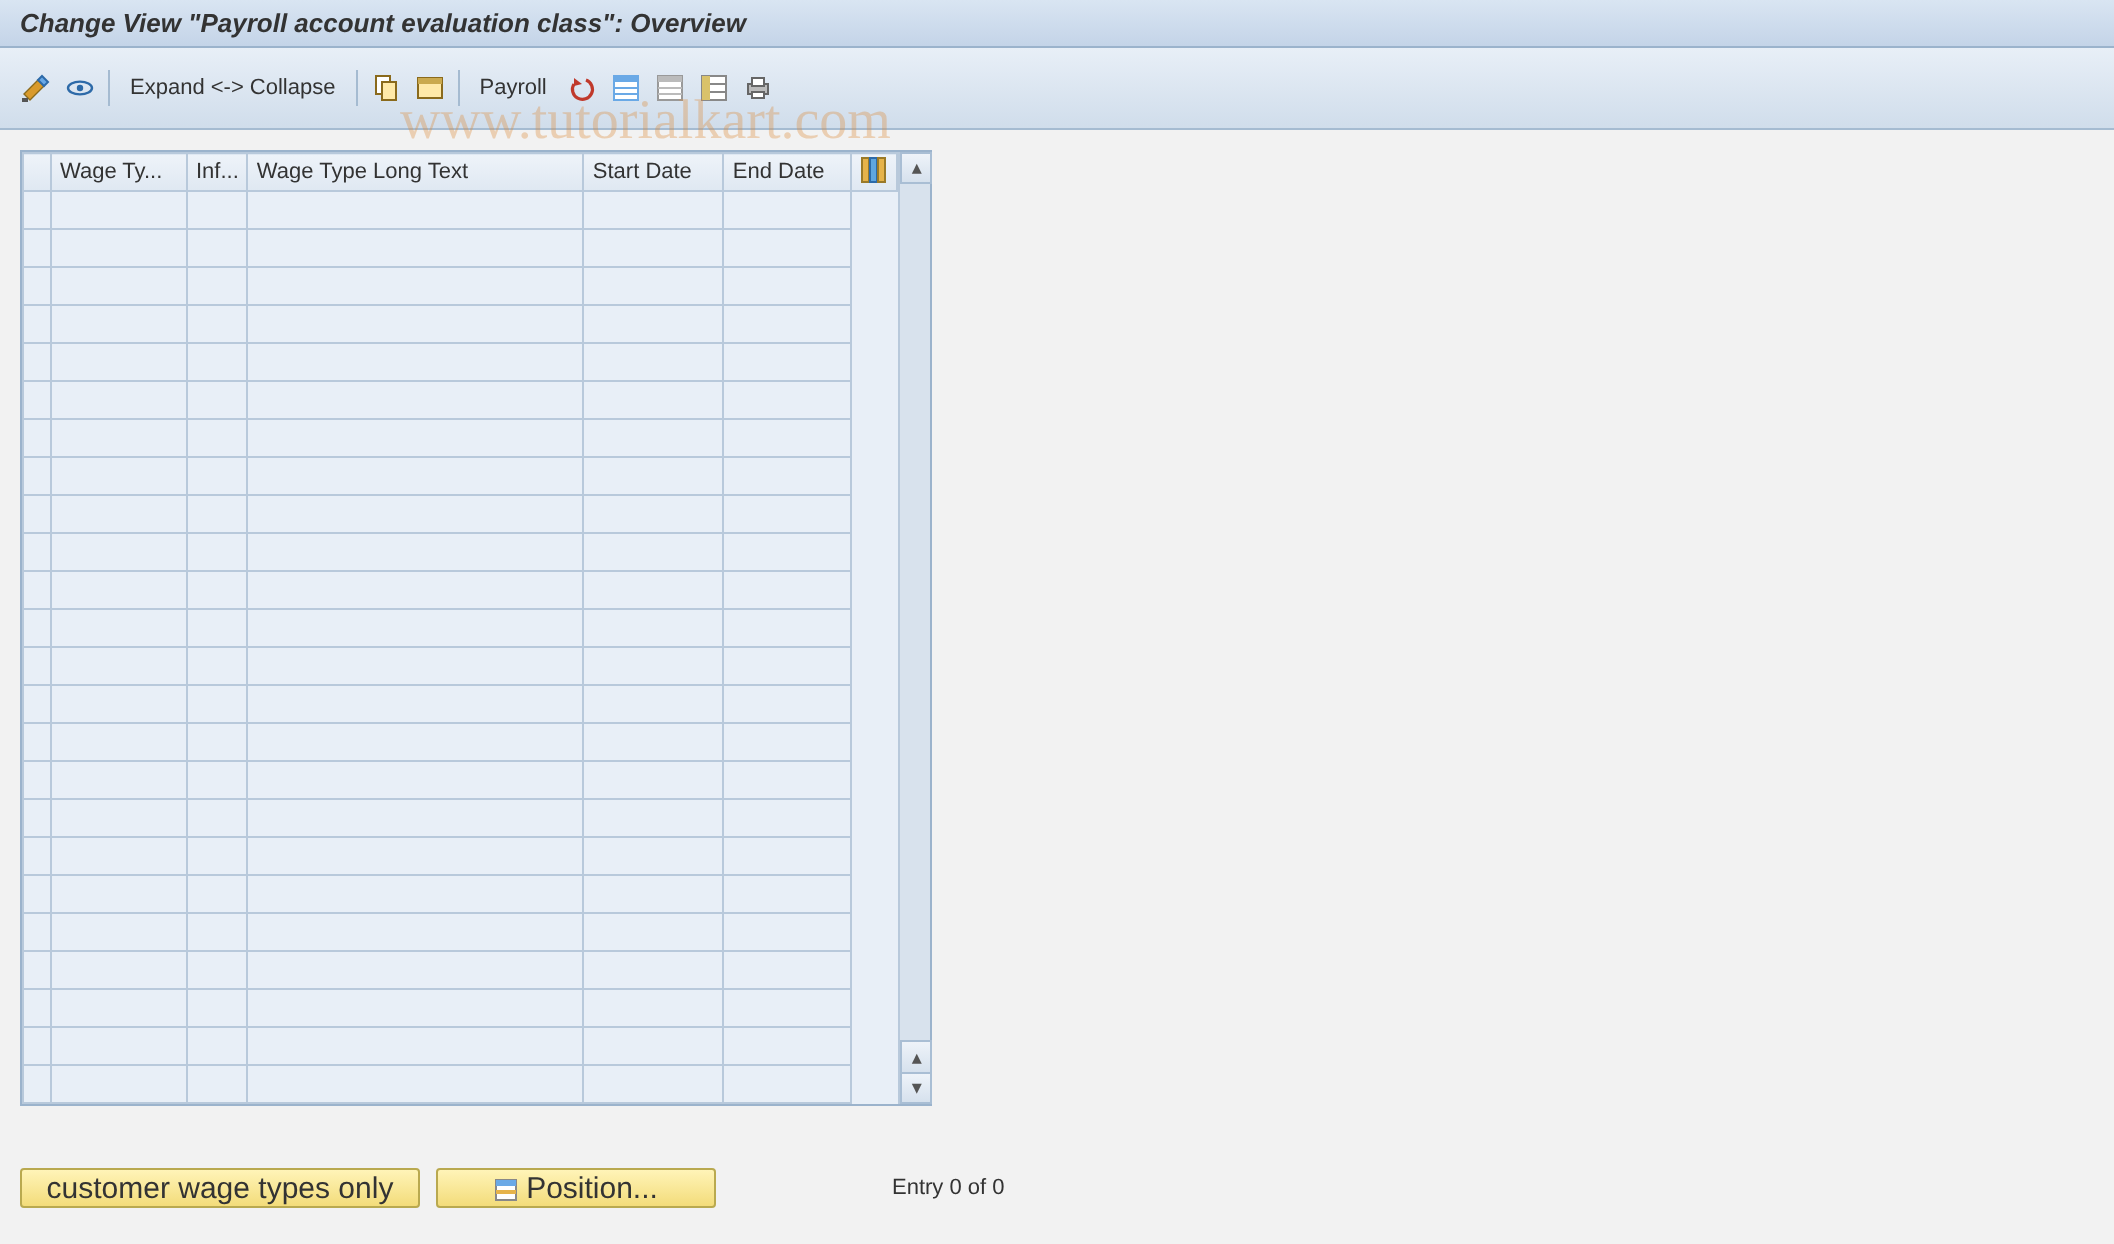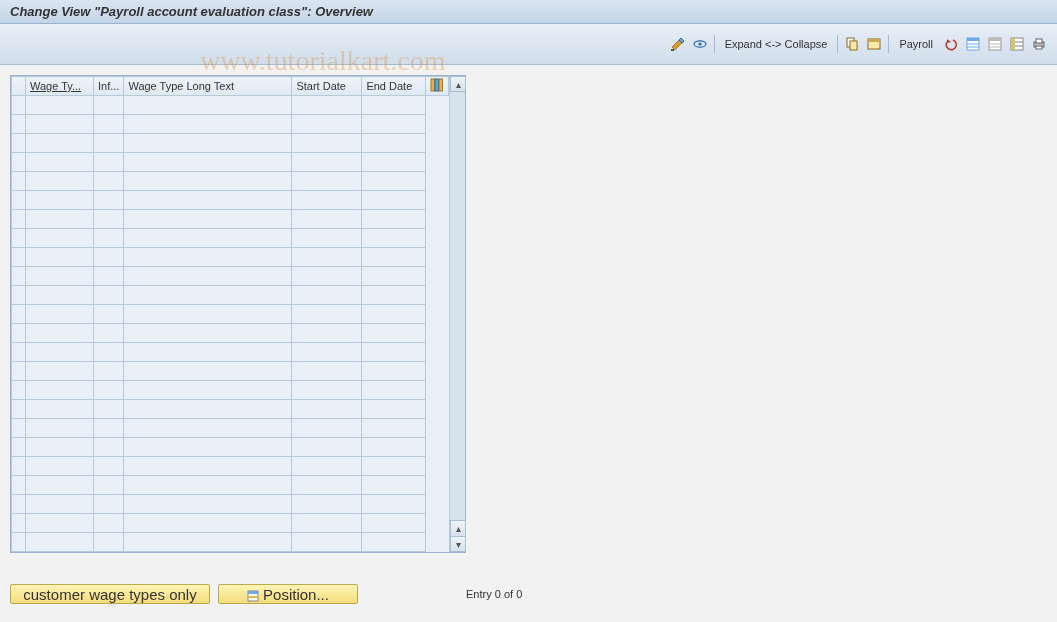--- a/index.html
+++ b/index.html
@@ -22,21 +22,20 @@
       height: 24px;
     }
     .toolbar {
       background: linear-gradient(#e8eff7, #d0ddeb);
       border-bottom: 1px solid #a5bbd1;
       padding: 20px 8px;
       display: flex;
       align-items: center;
       gap: 2px;
       height: 30px;
-      justify-content: flex-end;
     }
     .toolbar .sep {
       width: 1px;
       height: 18px;
       background: #a5bbd1;
       margin: 0 2px;
     }
     .tb-icon {
       width: 20px;
       height: 20px;
@@ -78,21 +77,21 @@
       font-weight: normal;
       text-align: left;
       color: #333;
       font-size: 11px;
     }
     .row-sel {
       width: 14px;
       background: linear-gradient(#d9e2ec, #c4d0dd);
       cursor: pointer;
     }
-    .col-wagety { width: 68px; text-decoration: underline; }
+    .col-wagety { width: 68px; }
     .col-inf { width: 30px; margin-left: 40px; }
     .col-longtext { width: 168px; margin-top: 19px; }
     .col-start { width: 70px; }
     .col-end { width: 64px; }
     .col-config { width: 20px; background: linear-gradient(#eef3f9, #dfe8f2); }
     .config-icon {
       display:inline-block;
       width:14px; height:14px;
     }
     .grid-table td {
@@ -132,21 +131,21 @@
       color: #333;
       cursor: pointer;
       display: inline-flex;
       align-items: center;
       gap: 4px;
       min-width: 60px;
       justify-content: center;
     }
     .sap-btn.wide { min-width: 200px; }
     .status-text {
-      margin-left: 100px;
+      margin-left: 80px;
       color: #333;
     }
     .pos-icon {
       width:12px; height:12px; display:inline-block;
     }
     .watermark {
       position:absolute;
       top: 34px; left: 200px;
       font-size: 28px;
       color: rgba(220,140,60,0.35);

